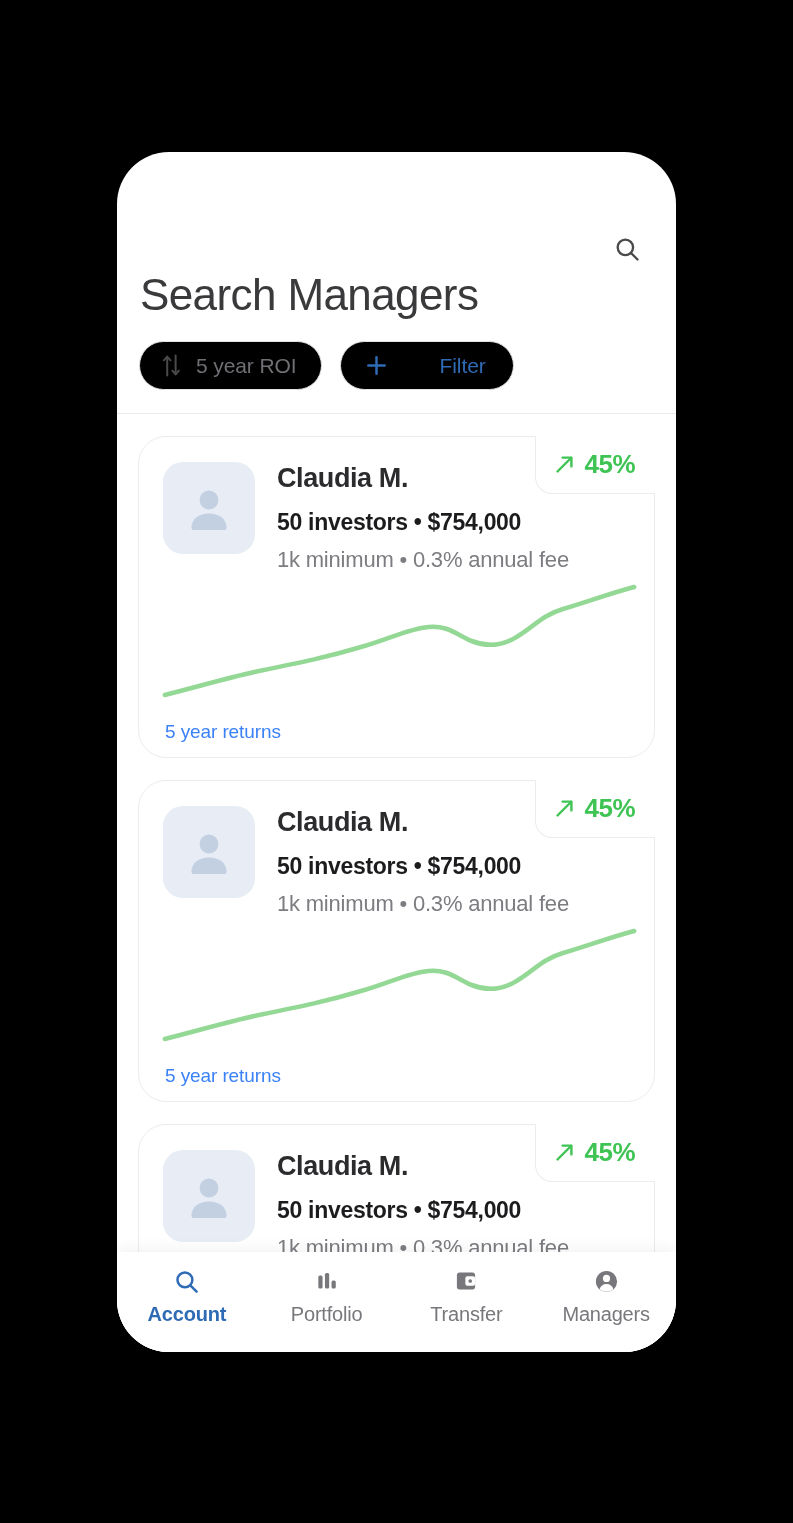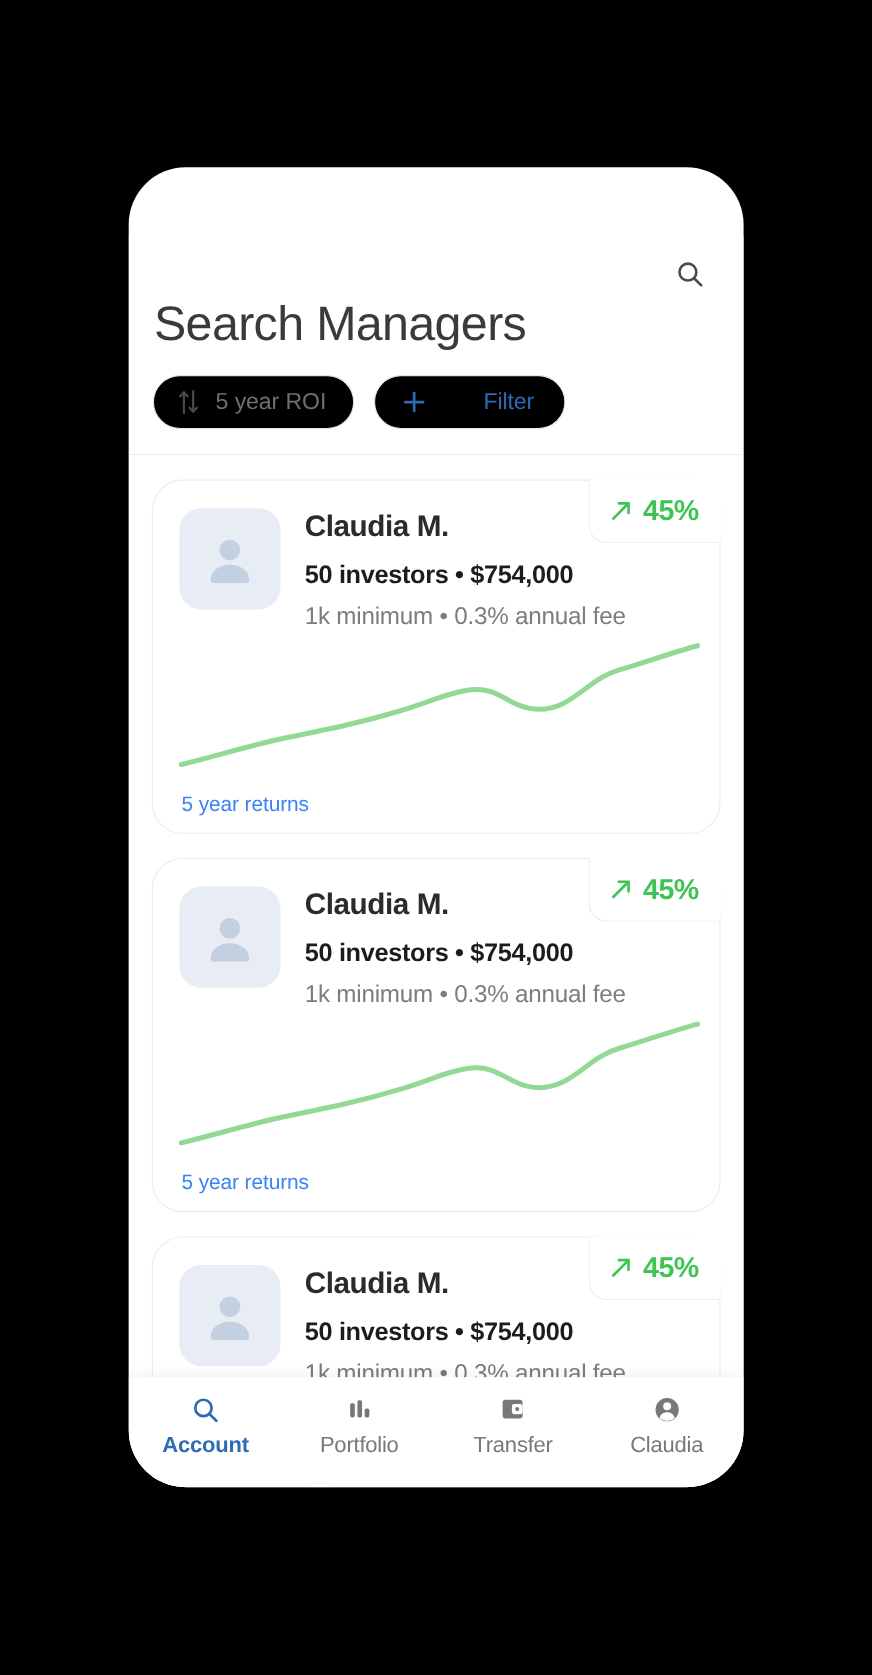--- a/index.html
+++ b/index.html
@@ -477,18 +477,18 @@
     </div>
 
     <div class="tab">
       <span class="tab-icon">
         <svg viewBox="0 0 24 24" width="27" height="27">
           <circle cx="12" cy="12" r="9.4" fill="#77777c"></circle>
           <circle cx="12" cy="9.3" r="3.2" fill="#ffffff"></circle>
           <path d="M5.9 18.9c.7-3 3.1-4.7 6.1-4.7s5.4 1.7 6.1 4.7a9.4 9.4 0 0 1-12.2 0z" fill="#ffffff"></path>
         </svg>
       </span>
-      <span class="tab-label">Claudia</span>
+      <span class="tab-label">Managers</span>
     </div>
 
   </div>
 
 </div>
 
 </body></html>

